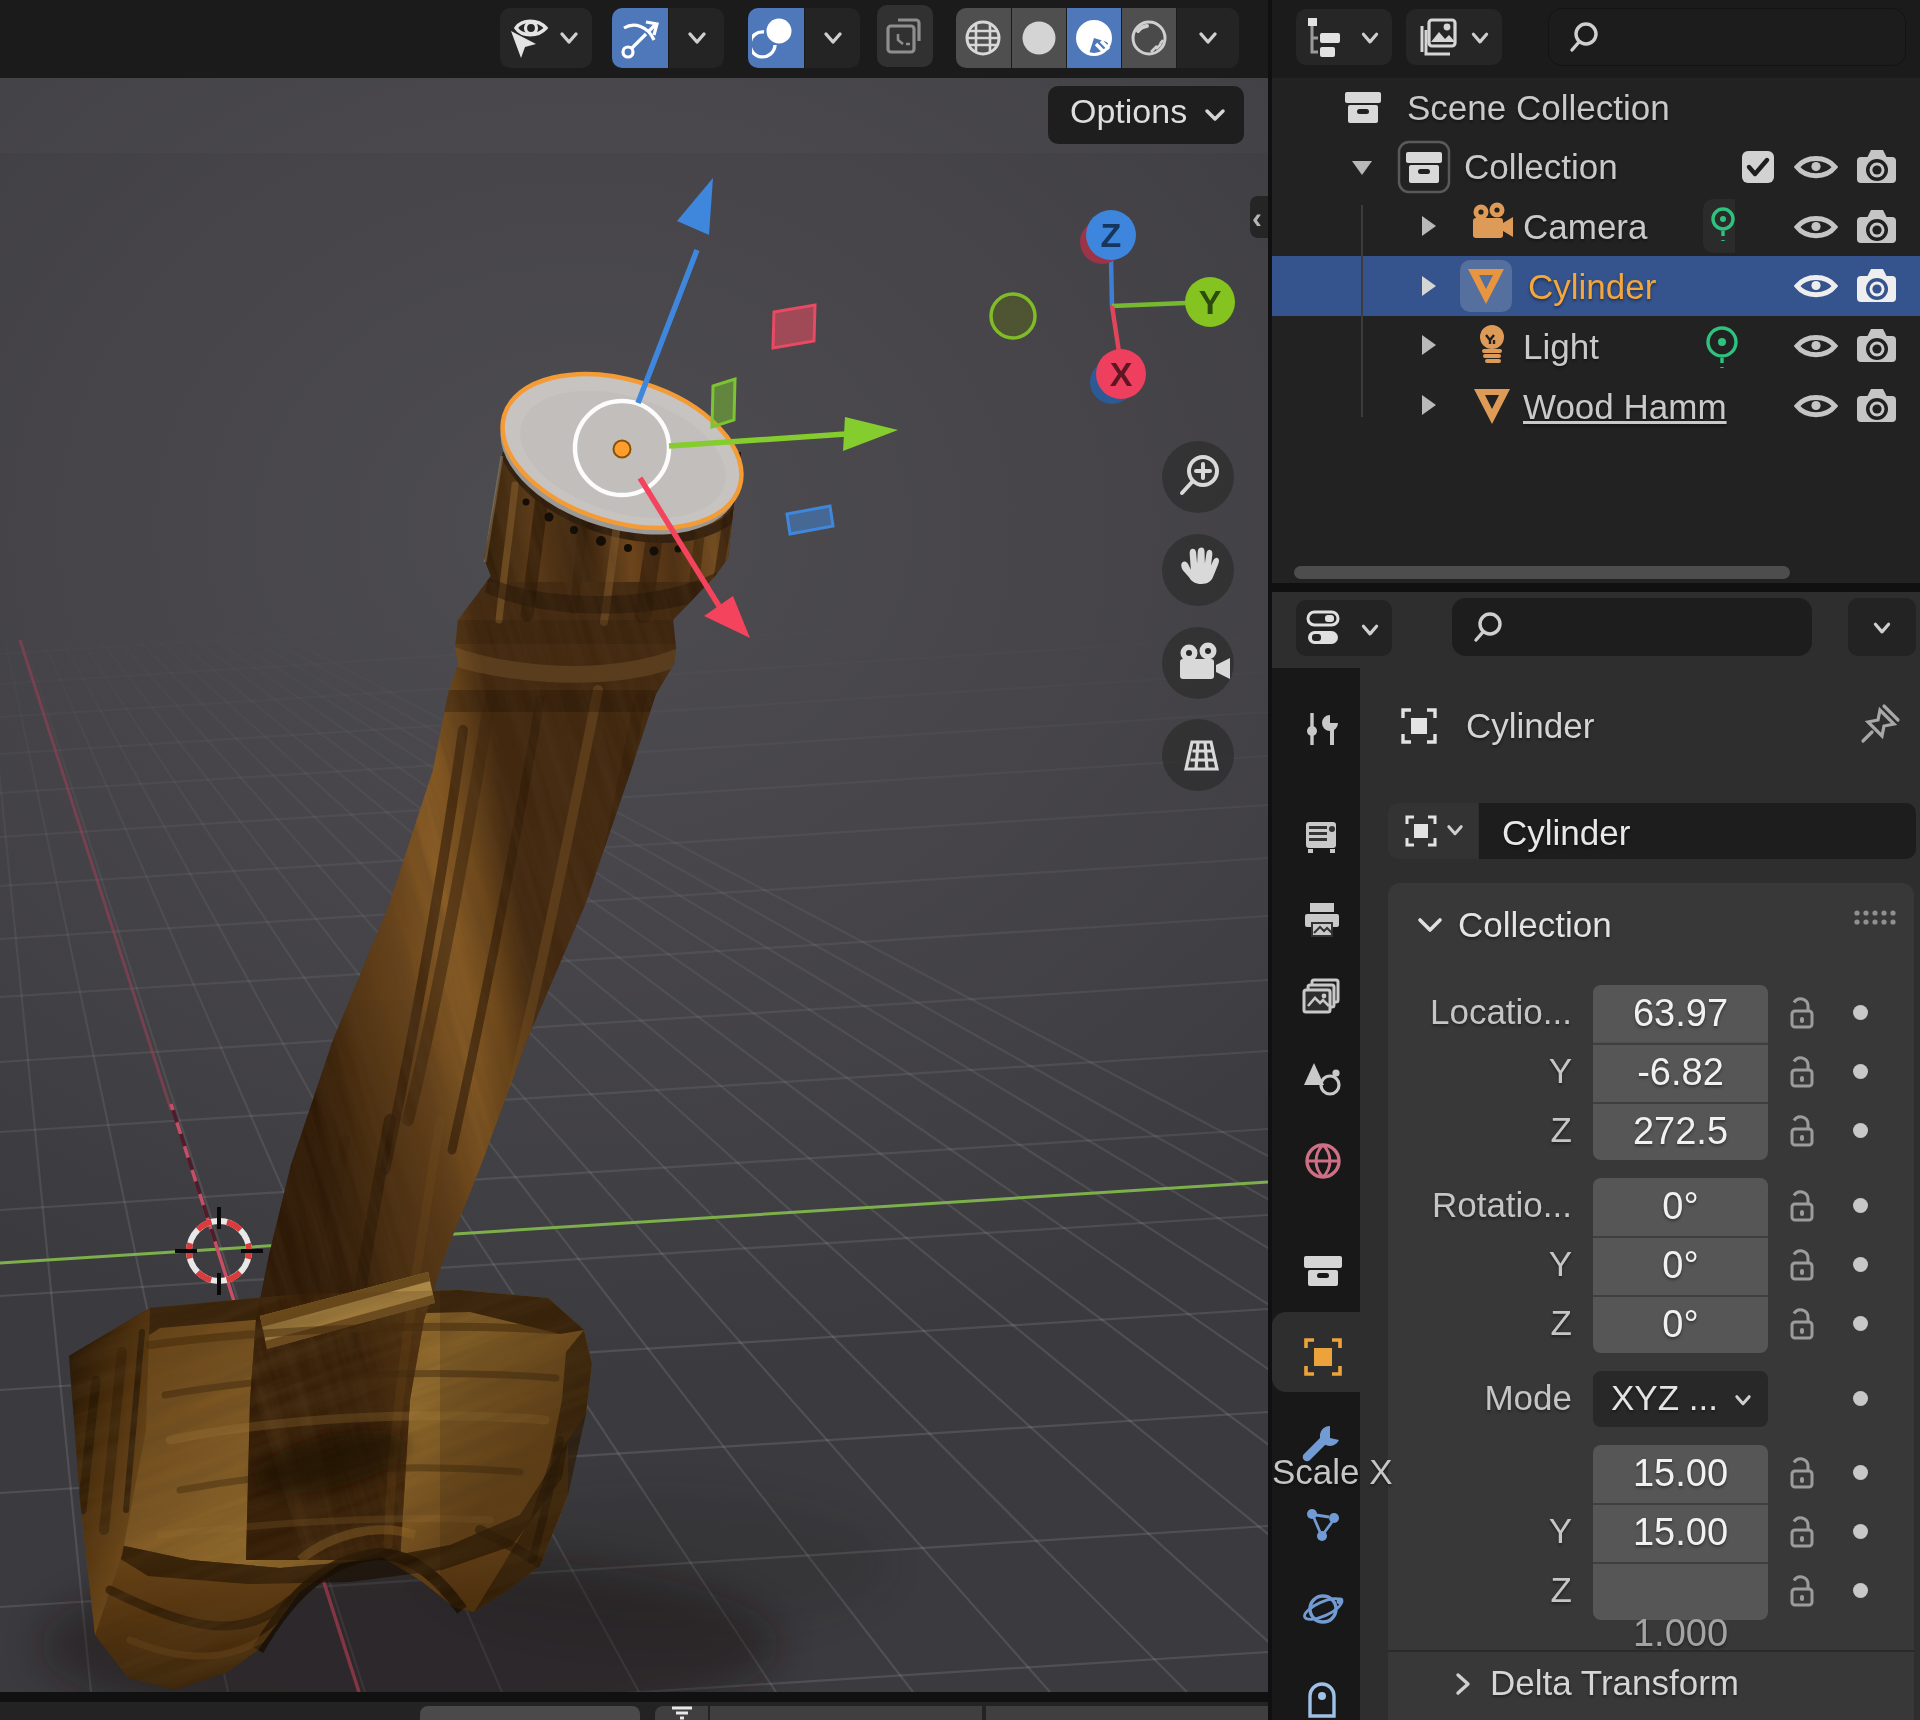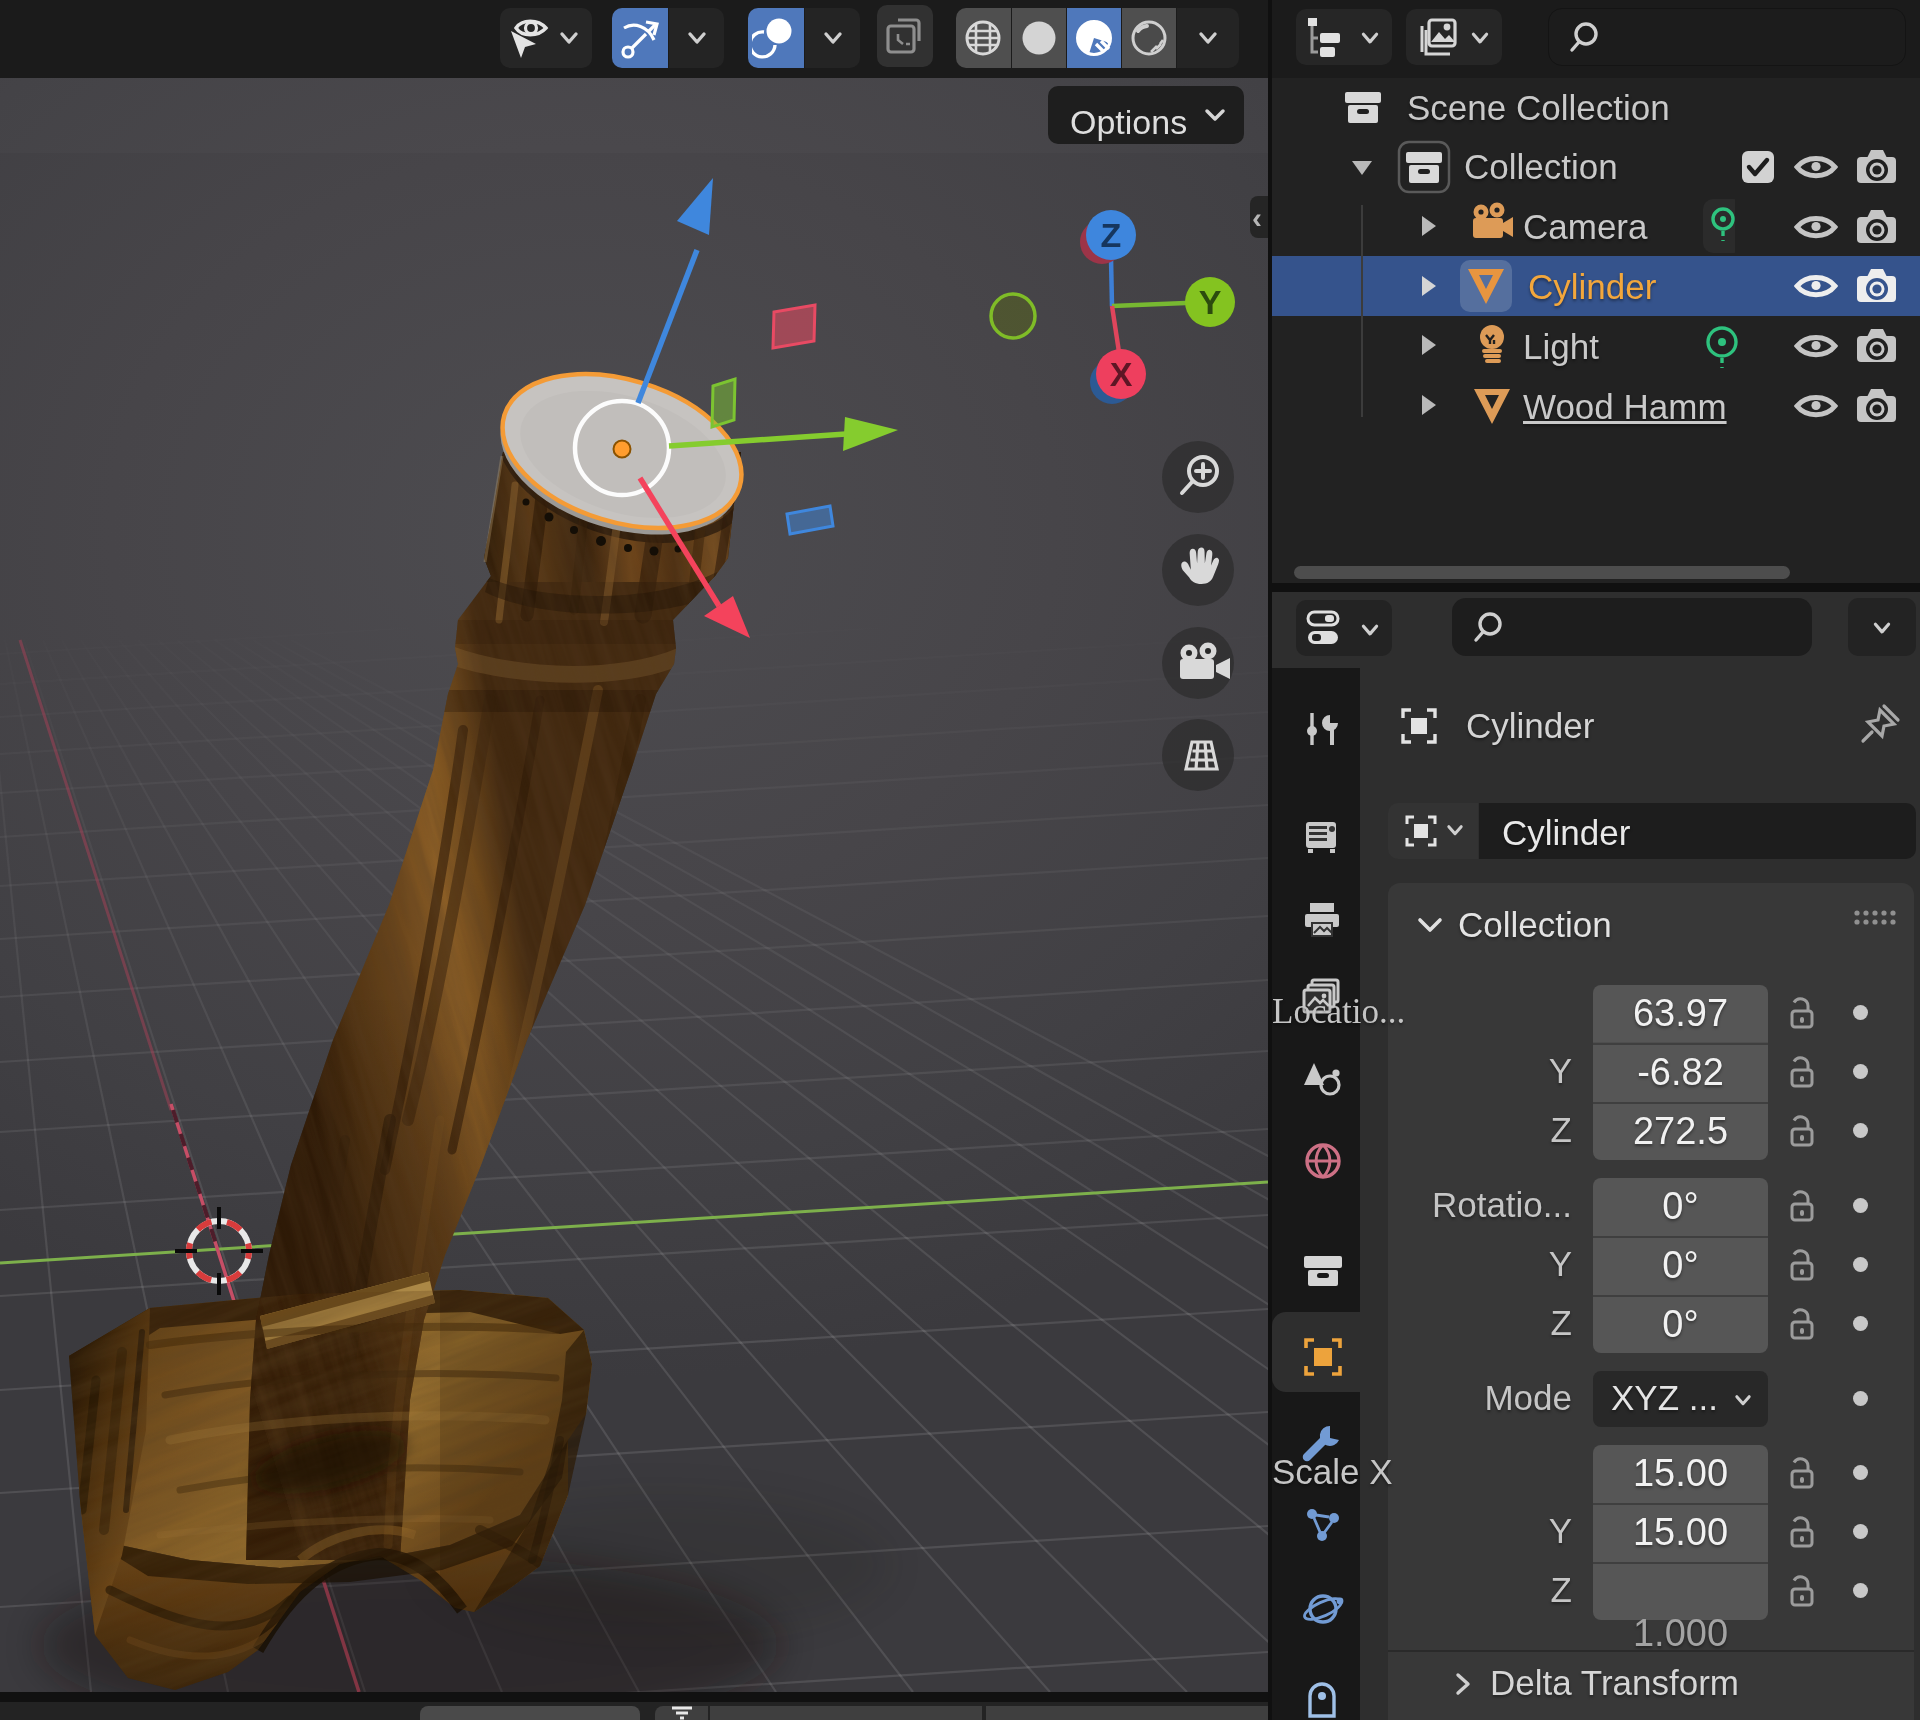--- a/index.html
+++ b/index.html
@@ -284,21 +284,21 @@
 <path d="M1186,769 L1192,742 L1211,742 L1217,769 Z"></path>
 <path d="M1192.5,751 h21 M1190.5,760 h25 M1198,742 l-2,27 M1205,742 l2,27"></path>
 </g>
 
 <path d="M1268,196 h-10 a8,8 0 0 0 -8,8 v26 a8,8 0 0 0 8,8 h10 Z" fill="#252525"></path>
 <text x="1257" y="228" font-size="30" fill="#b5b5b5" font-family="Liberation Sans,sans-serif" text-anchor="middle" font-weight="bold">‹</text>
 </svg>
 
 <div class="abs" style="left:0;top:78px;width:1268px;height:75px;background:rgba(255,255,255,0.018);"></div>
 <div class="abs" style="left:1048px;top:86px;width:196px;height:58px;background:#1e1e1e;border-radius:10px;">
-  <div class="abs" style="left:22px;top:17px;font-size:34px;color:#dedede;text-align:center;">Options</div>
+  <div class="abs" style="left:22px;top:6px;font-size:34px;color:#dedede;text-align:center;">Options</div>
   <svg class="abs" style="left:152px;top:16px;" width="30" height="26" viewBox="0 0 30 26">
         <path d="M7,9 l8,8 8,-8" stroke="#d5d5d5" stroke-width="3.5" fill="none" stroke-linecap="round" stroke-linejoin="round"></path>
       </svg>
 </div>
 
 <div class="abs" style="left:0;top:0;width:1268px;height:78px;background:#1b1b1b;"></div>
 
 <div class="abs" style="left:500px;top:8px;width:92px;height:60px;background:#262626;border-radius:10px;"></div>
 <svg class="abs" style="left:504px;top:14px;" width="48" height="48" viewBox="0 0 48 48">
  <path d="M12,14 C18,5 34,5 42,14 C34,23 18,23 12,14 Z" fill="none" stroke="#e4e4e4" stroke-width="3.4"></path>
@@ -654,21 +654,21 @@
     <div class="abs" style="left:1593px;top:985px;width:175px;height:175px;background:#565656;border-radius:8px;"></div>
     <div class="abs" style="left:1593px;top:1042px;width:175px;height:2px;background:#44444466;"></div>
     <div class="abs" style="left:1593px;top:1178px;width:175px;height:175px;background:#565656;border-radius:8px;"></div>
     <div class="abs" style="left:1593px;top:1445px;width:175px;height:175px;background:#565656;border-radius:8px;"></div>
     <div class="abs" style="left:1593px;top:1042.5px;width:175px;height:2px;background:#3f3f3f;"></div>
     <div class="abs" style="left:1593px;top:1101.5px;width:175px;height:2px;background:#3f3f3f;"></div>
     <div class="abs" style="left:1593px;top:1235.5px;width:175px;height:2px;background:#3f3f3f;"></div>
     <div class="abs" style="left:1593px;top:1294.5px;width:175px;height:2px;background:#3f3f3f;"></div>
     <div class="abs" style="left:1593px;top:1502.5px;width:175px;height:2px;background:#3f3f3f;"></div>
     <div class="abs" style="left:1593px;top:1561.5px;width:175px;height:2px;background:#3f3f3f;"></div>
-    <div class="abs txt" style="left:1272px;top:992px;width:300px;text-align:left;color:#c5c5c5;font-family:Liberation Serif, serif;">Locatio...</div>
+    <div class="abs txt" style="left:1272px;top:992px;width:300px;text-align:right;color:#c5c5c5;">Locatio...</div>
     <div class="abs txt" style="left:1593px;top:992px;width:175px;text-align:center;color:#f1f1f1;font-size:38px;">63.97</div>
     <svg class="abs" style="left:1778px;top:991px;" width="44" height="44" viewBox="0 0 44 44">
 <rect x="14" y="20" width="20" height="16" rx="3" fill="none" stroke="#9c9c9c" stroke-width="3"></rect>
 <path d="M30,20 v-5 a7.5,7.5 0 0 0 -14,-3.5" fill="none" stroke="#9c9c9c" stroke-width="3"></path>
 <rect x="22" y="26" width="4" height="6" rx="2" fill="#9c9c9c"></rect>
     </svg>
     <div class="abs" style="left:1853px;top:1005px;width:15px;height:15px;border-radius:50%;background:#c8c8c8;"></div>
     <div class="abs txt" style="left:1272px;top:1051px;width:300px;text-align:right;color:#c5c5c5;">Y</div>
     <div class="abs txt" style="left:1593px;top:1051px;width:175px;text-align:center;color:#f1f1f1;font-size:38px;">-6.82</div>
     <svg class="abs" style="left:1778px;top:1050px;" width="44" height="44" viewBox="0 0 44 44">

